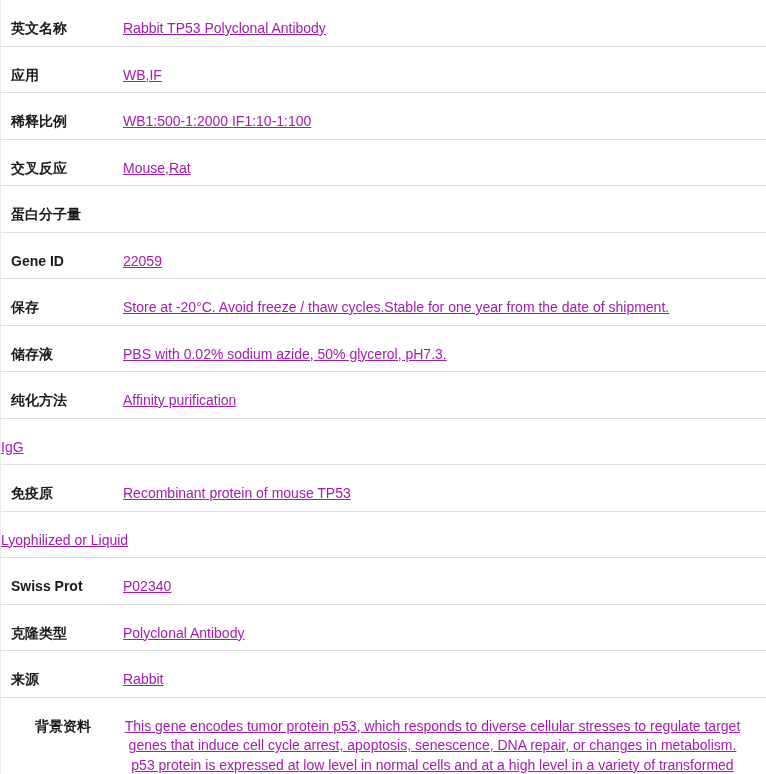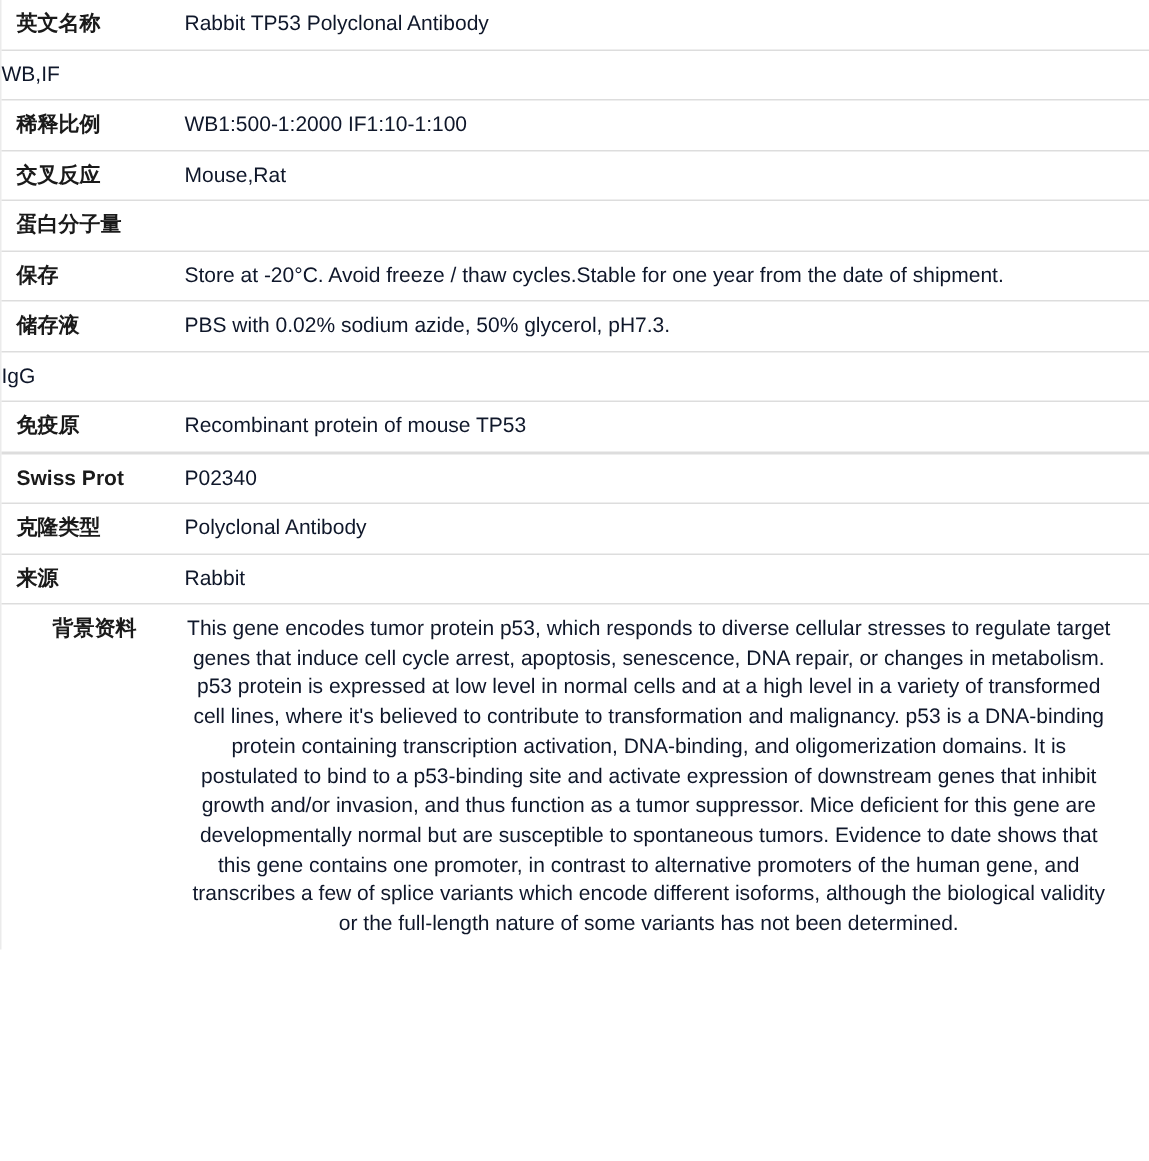--- a/index.html
+++ b/index.html
@@ -24,91 +24,102 @@
     display: flex;
     align-items: flex-start;
     border-bottom: 1px solid #dddddd;
   }
   .row:last-child {
     border-bottom: none;
     text-align: center;
   }
   .cell {
     line-height: 19px;
-    padding-top: 6px;
+    padding-top: 19px;
     padding-bottom: 7.5px;
     box-sizing: border-box;
   }
   .label {
     width: 122px;
     flex: 0 0 122px;
     padding-left: 10px;
     padding-right: 8px;
     font-weight: bold;
     color: #1a1a1a;
   }
   .value {
     flex: 1 1 auto;
     padding-right: 24px;
-    color: #0f172a;
+    color: #a21caf;
+    text-decoration: underline;
   }
   .row-background .value {
     line-height: 19.7px;
   }
 </style>
 </head>
 <body>
 
 <div class="spec-table">
 
   <div class="row">
     <div class="cell label">英文名称</div>
     <div class="cell value">Rabbit TP53 Polyclonal Antibody</div>
   </div>
 
   <div class="row">
+    <div class="cell label">应用</div>
     <div class="cell value">WB,IF</div>
   </div>
 
   <div class="row">
     <div class="cell label">稀释比例</div>
     <div class="cell value">WB1:500-1:2000 IF1:10-1:100</div>
   </div>
 
   <div class="row">
     <div class="cell label">交叉反应</div>
     <div class="cell value">Mouse,Rat</div>
   </div>
 
   <div class="row">
     <div class="cell label">蛋白分子量</div>
   </div>
 
+  <div class="row">
+    <div class="cell label">Gene ID</div>
+    <div class="cell value">22059</div>
+  </div>
 
   <div class="row">
     <div class="cell label">保存</div>
     <div class="cell value">Store at -20°C. Avoid freeze / thaw cycles.Stable for one year from the date of shipment.</div>
   </div>
 
   <div class="row">
     <div class="cell label">储存液</div>
     <div class="cell value">PBS with 0.02% sodium azide, 50% glycerol, pH7.3.</div>
   </div>
 
+  <div class="row">
+    <div class="cell label">纯化方法</div>
+    <div class="cell value">Affinity purification</div>
+  </div>
 
   <div class="row">
     <div class="cell value">IgG</div>
   </div>
 
   <div class="row">
     <div class="cell label">免疫原</div>
     <div class="cell value">Recombinant protein of mouse TP53</div>
   </div>
 
   <div class="row">
+    <div class="cell value">Lyophilized or Liquid</div>
   </div>
 
   <div class="row">
     <div class="cell label">Swiss Prot</div>
     <div class="cell value">P02340</div>
   </div>
 
   <div class="row">
     <div class="cell label">克隆类型</div>
     <div class="cell value">Polyclonal Antibody</div>

